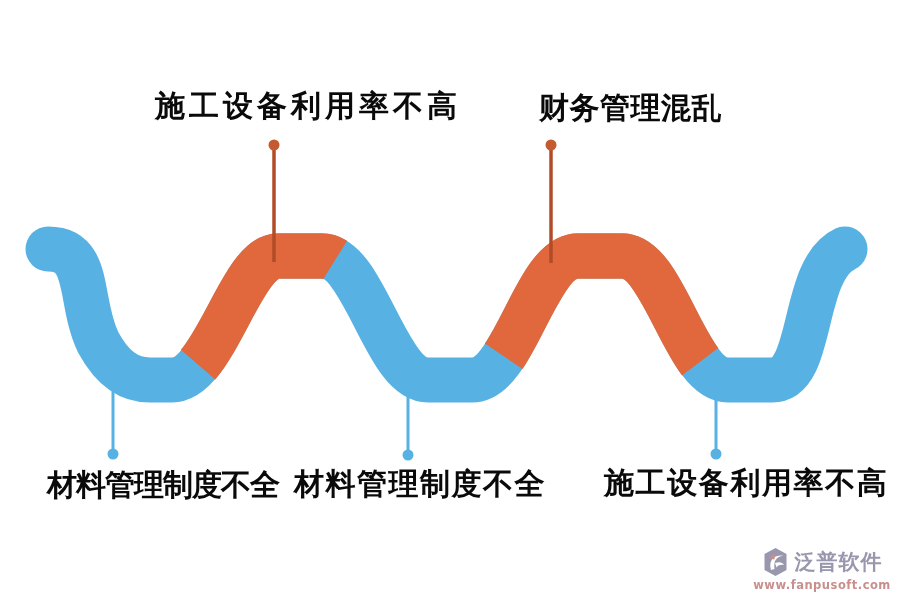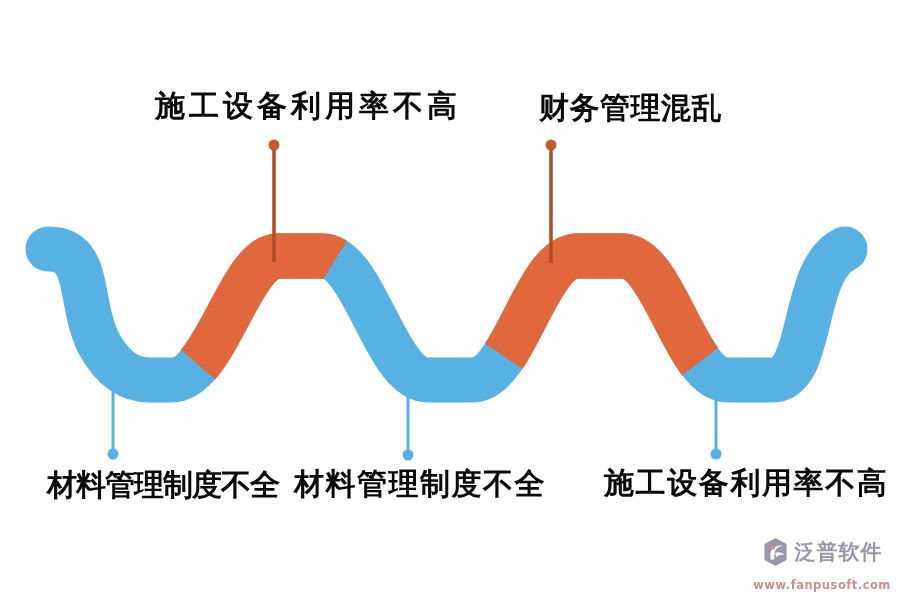--- a/index.html
+++ b/index.html
@@ -30,21 +30,21 @@
     width:132px;
     display:flex;flex-direction:column;align-items:center;
   }
   .logo-row{display:flex;align-items:center;gap:6px;}
   .logo-name{
     font-size:21px;font-weight:bold;color:#9897AD;
     letter-spacing:1px;white-space:nowrap;
   }
   .logo-url{
     font-size:11.5px;font-weight:bold;color:#C98E8E;
-    letter-spacing:0.5px;margin-top:11px;white-space:nowrap;
+    letter-spacing:0.5px;margin-top:1px;white-space:nowrap;
   }
 </style>
 </head>
 <body>
 
 <div class="canvas">
 
   <svg class="wave-svg" width="900" height="600" viewBox="0 0 900 600">
 
     <path d="M 48 249

